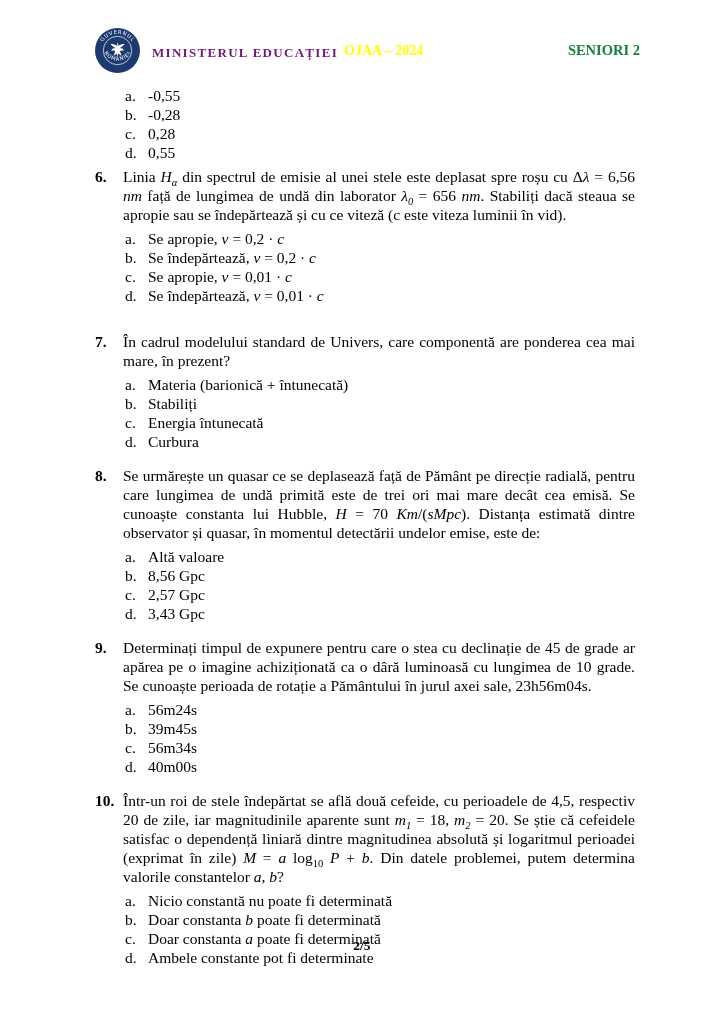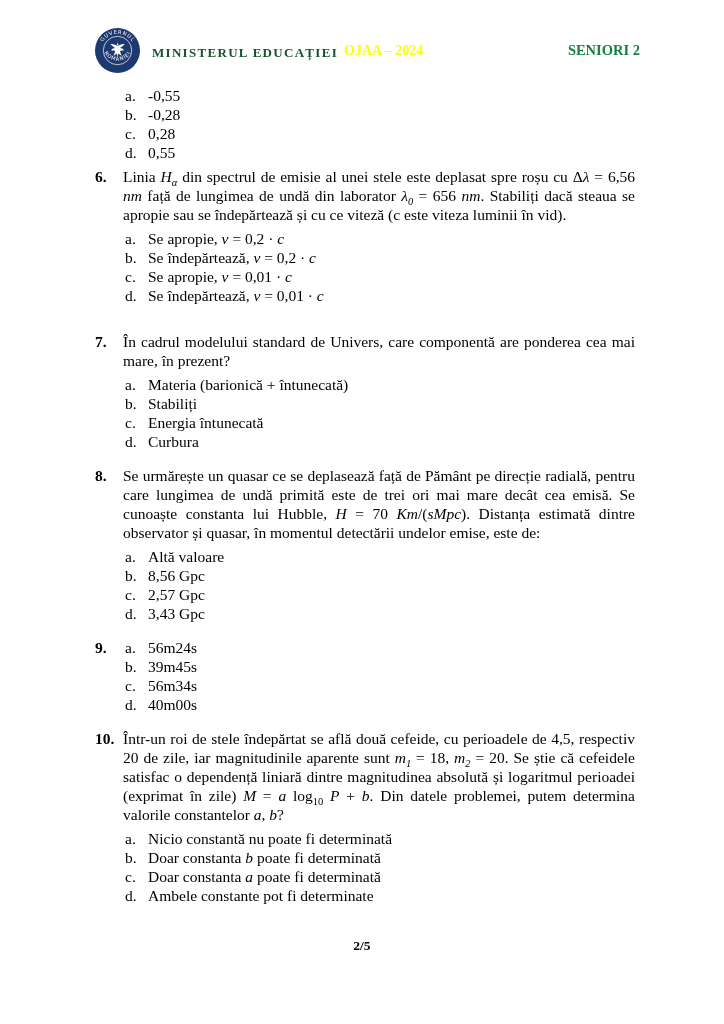--- a/index.html
+++ b/index.html
@@ -10,21 +10,21 @@
     font-family: "Liberation Serif", serif;
     font-size: 15.5px; line-height: 19px;
     padding: 26px 84px 0 95px;
   }
   
   header { position: relative; height: 60px; }
   .logo { position: absolute; left: 0; top: 2px; width: 45px; height: 45px; }
   .ministry {
     position: absolute; left: 57px; top: 17px;
     font-family: "Liberation Serif", serif; font-size: 13px; font-weight: 700;
-    letter-spacing: 1.3px; color: #14532d; white-space: nowrap;
+    letter-spacing: 1.3px; color: #701a75; white-space: nowrap;
   }
   .olympiad {
     position: absolute; left: 249px; top: 15px;
     font-size: 14px; font-weight: 700; color: #ffff00; white-space: nowrap;
   }
   .section-title {
     position: absolute; right: 0; top: 15px;
     font-size: 14.5px; font-weight: 700; color: #15803d; white-space: nowrap;
   }
   
@@ -155,20 +155,21 @@
           </li>
         <li>
             <span class="letter">d.</span>
             <span class="otext"><span>3,43 Gpc</span></span>
           </li>
       </ol>
     </section>
 
     <section class="question">
       <span class="qnum">9.</span>
+      <p class="qtext"><span>Determinați timpul de expunere pentru care o stea cu declinație de 45 de grade ar apărea pe o imagine achiziționată ca o dâră luminoasă cu lungimea de 10 grade. Se cunoaște perioada de rotație a Pământului în jurul axei sale, 23h56m04s.</span></p>
       <ol class="options">
         <li>
             <span class="letter">a.</span>
             <span class="otext"><span>56m24s</span></span>
           </li>
         <li>
             <span class="letter">b.</span>
             <span class="otext"><span>39m45s</span></span>
           </li>
         <li>

